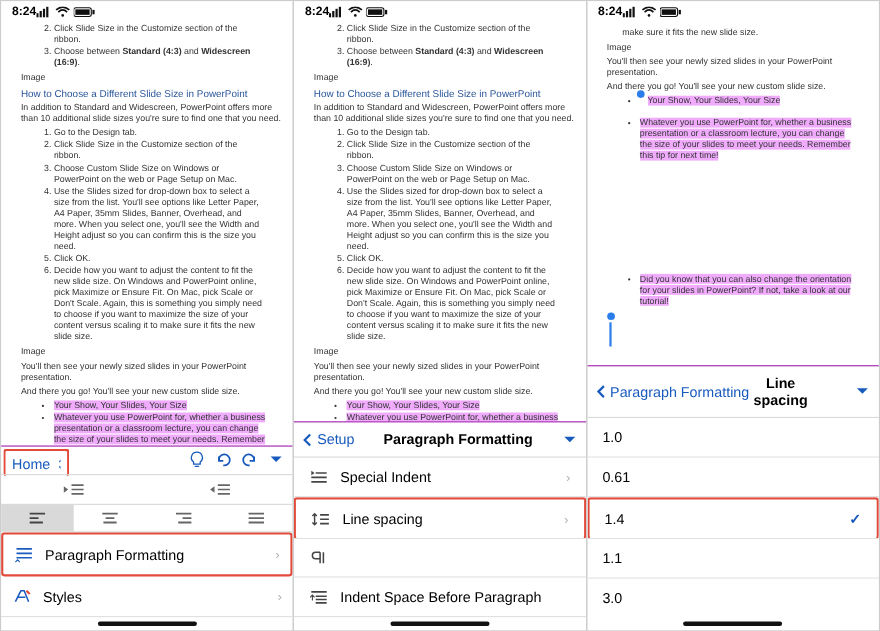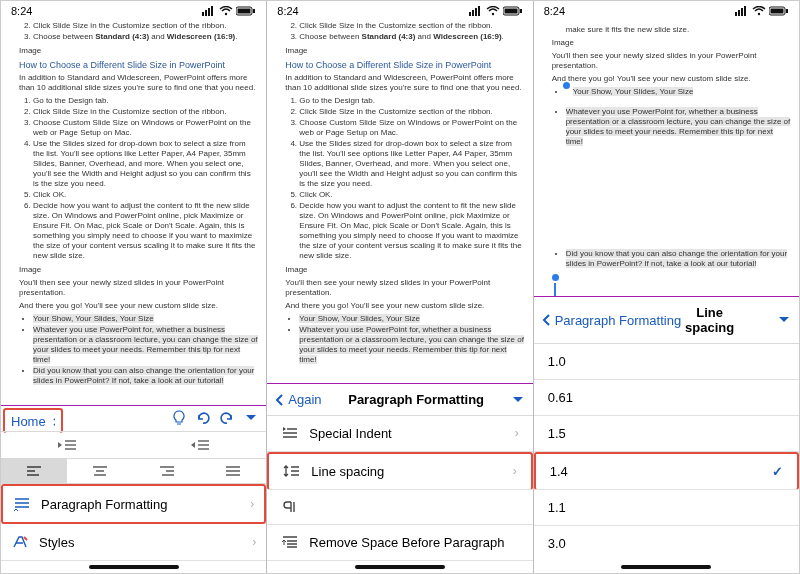--- a/index.html
+++ b/index.html
@@ -1,26 +1,26 @@
 <!DOCTYPE html>
 <html><head>
 <meta charset="utf-8">
 <style>
   html,body{margin:0;padding:0;background:#f3f3f3;font-family:-apple-system,"Helvetica Neue",Arial,sans-serif}
   .frame{width:800px;height:574px;background:#fff;border:1px solid #ccc;box-sizing:border-box;display:flex}
   .panel{flex:1;border-right:1px solid #bbb;display:flex;flex-direction:column;box-sizing:border-box;overflow:hidden}
   .panel:last-child{border-right:none}
-  .status{display:flex;align-items:center;justify-content:space-between;padding:4px 10px 0 10px;font-size:11px;font-weight:400}
+  .status{display:flex;align-items:center;justify-content:flex-start;padding:4px 10px 0 10px;font-size:11px;font-weight:700}
   .doc{flex:1;overflow:hidden;font-size:8px;line-height:1.25;color:#333;padding:2px 8px 0 18px}
   .doc ol{margin:2px 0 4px 0;padding-left:14px}
   .doc ul{margin:2px 0 4px 0;padding-left:14px}
-  .doc li{margin:1px 0}
+  .doc li{margin:1px 16px}
   .heading{color:#2b579a;font-size:9px;margin:4px 0 2px 0}
   .subtext{margin:2px 0 3px 0}
-  .hl{background:#e5e5e5}
+  .hl{background:#f0abfc}
   .caret{width:7px;height:7px;background:#2b7de9;border-radius:50%;display:inline-block;vertical-align:middle}
   .caret-line{border-left:2px solid #2b7de9;height:22px;margin-left:2px}
   .bottom{border-top:1px solid #a21caf}
   .tabbar{display:flex;align-items:center;gap:6px;padding:4px 6px;border-bottom:1px solid #d9d9d9}
   .tabbar .lab{font-size:13px;color:#185abd;display:flex;align-items:center;gap:3px}
   .ico{display:inline-flex;width:18px;height:18px;align-items:center;justify-content:center;color:#185abd}
   .fill{flex:1}
   .alignrow{display:flex;padding:6px 0}
   .alignrow .half{flex:1;display:flex;align-items:center;justify-content:center}
   .seg{display:flex;border-top:1px solid #d9d9d9;border-bottom:1px solid #d9d9d9}
@@ -28,21 +28,21 @@
   .seg .sel{background:#d9d9d9}
   .menurow{display:flex;align-items:center;padding:10px 10px;border-bottom:1px solid #e1e1e1;font-size:13px}
   .menurow .label{flex:1}
   .menurow .chev{color:#b0b0b0;font-size:12px}
   .menurow svg{margin-right:10px}
   .redbox{border:2px solid #e24a3b;border-radius:3px;box-sizing:border-box}
   .hdr2{display:flex;align-items:center;padding:8px 8px;border-bottom:1px solid #d9d9d9}
   .hdr2 .back{color:#185abd;font-size:13px;display:flex;align-items:center;gap:4px}
   .hdr2 .title{flex:1;text-align:center;font-size:13px;font-weight:600}
   .hdr2 .caret2{color:#185abd}
-  .simplerow{display:flex;align-items:flex-start;padding:10px 14px;border-bottom:1px solid #e1e1e1;font-size:13px}
+  .simplerow{display:flex;align-items:center;padding:10px 14px;border-bottom:1px solid #e1e1e1;font-size:13px}
   .simplerow .label{flex:1}
   .simplerow .chev{color:#b0b0b0;font-size:12px}
   .opt{display:flex;align-items:flex-start;padding:10px 14px;border-bottom:1px solid #e1e1e1;font-size:13px}
   .opt .label{flex:1}
   .check{color:#185abd;font-weight:700}
   .homebar{height:4px;width:90px;background:#111;border-radius:3px;margin:4px auto}
   .sigicons{display:flex;align-items:center;gap:3px}
   svg{display:block}
 </style>
 </head>
@@ -257,21 +257,21 @@
     </ul>
 
   </div>
 
   <div class="bottom">
     <div class="hdr2">
       <span class="back">
         <svg width="9" height="14">
               <path d="M7 2 L2 7 L7 12" stroke="#185abd" fill="none" stroke-width="2"></path>
             </svg>
-        <span>Again</span>
+        <span>Setup</span>
       </span>
       <span class="title">Paragraph Formatting</span>
       <span class="caret2">
             <svg width="14" height="10">
               <path d="M2 2 L7 7 L12 2" fill="#185abd"></path>
             </svg>
           </span>
     </div>
 
     <div class="simplerow">
@@ -303,21 +303,21 @@
     </div>
 
     <div class="simplerow">
       <svg width="18" height="14" style="margin-right:10px">
             <line x1="2" y1="2" x2="16" y2="2" stroke="#444" stroke-width="1.5"></line>
             <line x1="6" y1="6" x2="16" y2="6" stroke="#444" stroke-width="1.5"></line>
             <line x1="6" y1="9" x2="16" y2="9" stroke="#444" stroke-width="1.5"></line>
             <line x1="6" y1="12" x2="16" y2="12" stroke="#444" stroke-width="1.5"></line>
             <path d="M3 10 L3 5 M1 7 L3 5 L5 7" stroke="#444" fill="none"></path>
           </svg>
-      <span class="label">Remove Space Before Paragraph</span>
+      <span class="label">Indent Space Before Paragraph</span>
     </div>
 
     <div class="homebar"></div>
   </div>
 </div>
 
 <div class="panel">
   <div class="status">
     <span>8:24</span>
     <span class="sigicons">
@@ -373,23 +373,20 @@
             </svg>
           </span>
     </div>
 
     <div class="opt">
           <span class="label">1.0</span>
         </div>
     <div class="opt">
           <span class="label">0.61</span>
         </div>
-    <div class="opt">
-          <span class="label">1.5</span>
-        </div>
     <div class="opt redbox">
           <span class="label">1.4</span>
           <span class="check">✓</span>
         </div>
     <div class="opt">
           <span class="label">1.1</span>
         </div>
     <div class="opt" style="border-bottom:none">
           <span class="label">3.0</span>
         </div>

